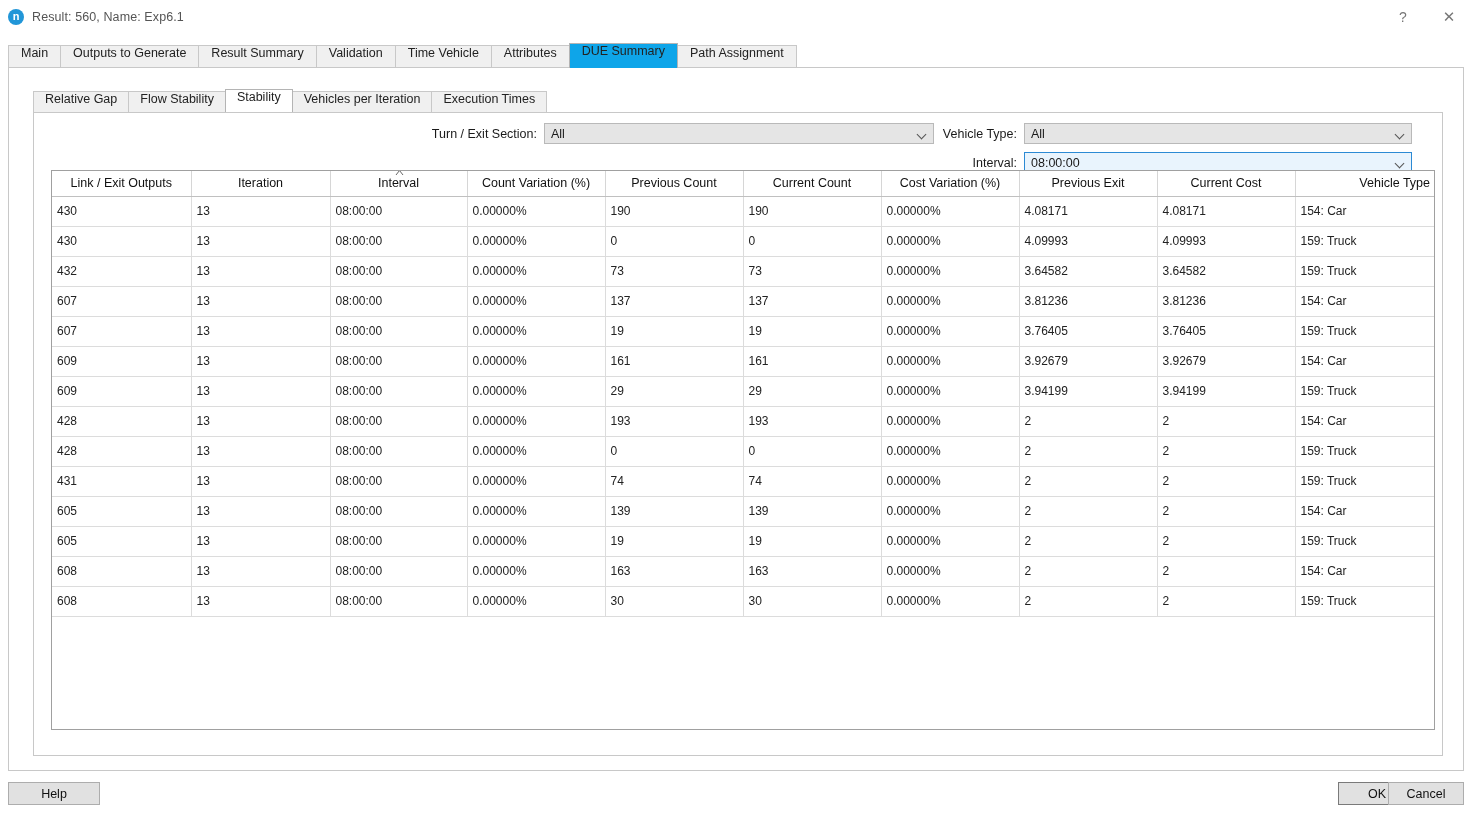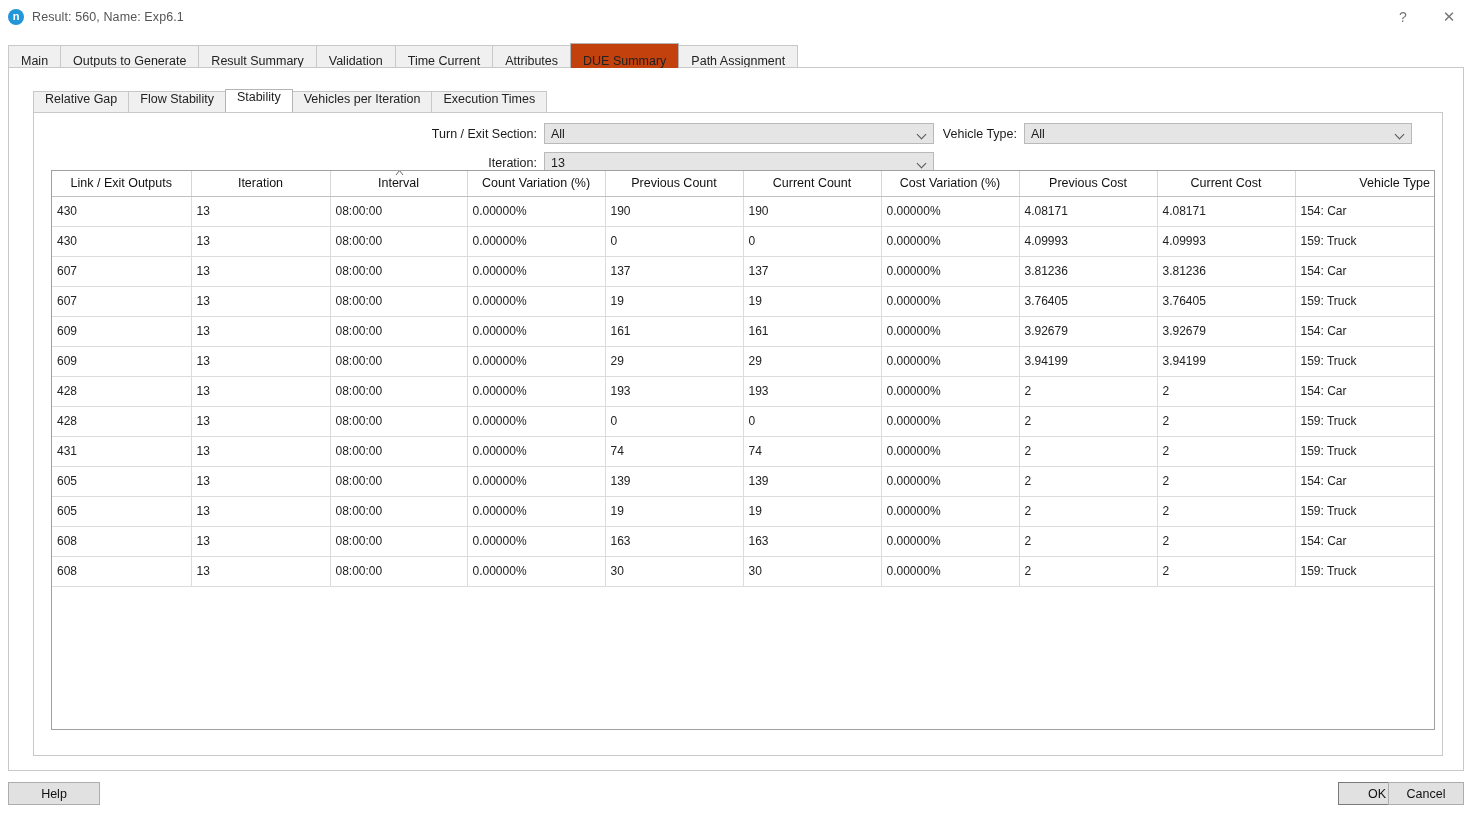--- a/index.html
+++ b/index.html
@@ -44,32 +44,32 @@
   .win-btn.close { font-size: 15px; width: 46px; }
 
   
   .tabstrip-outer {
     position: absolute; left: 8px; top: 44px; width: 1456px; height: 24px;
     display: flex; align-items: flex-end;
   }
   .tab {
     height: 23px;
     padding: 0 12px;
-    display: flex; align-items: flex-end;
+    display: flex; align-items: flex-start;
     background: #f0f0f0;
     border: 1px solid #c8c8c8;
     border-bottom: none;
     margin-right: -1px;
     font-size: 12.5px;
     color: #222;
     cursor: default;
     white-space: nowrap;
   }
   .tab.active {
-    background: #c2410c;
+    background: #0ea5e9;
     height: 25px;
     border-color: #b4b4b4;
     position: relative;
     z-index: 3;
     font-weight: normal;
   }
 
   .panel-outer {
     position: absolute; left: 8px; top: 67px; width: 1456px; height: 704px;
     background: #ffffff;
@@ -228,21 +228,21 @@
     <div class="tab">
       <span>Outputs to Generate</span>
     </div>
     <div class="tab">
       <span>Result Summary</span>
     </div>
     <div class="tab">
       <span>Validation</span>
     </div>
     <div class="tab">
-      <span>Time Current</span>
+      <span>Time Vehicle</span>
     </div>
     <div class="tab">
       <span>Attributes</span>
     </div>
     <div class="tab active">
       <span>DUE Summary</span>
     </div>
     <div class="tab">
       <span>Path Assignment</span>
     </div>
@@ -273,36 +273,36 @@
     <div class="filters">
 
       <div class="field-row" style="left:370px; top:0px;">
         <div class="field-label" style="width:140px;">Turn / Exit Section:</div>
         <div class="combo" style="width:390px;">
           <span class="cval">All</span>
           <span class="chev"></span>
         </div>
       </div>
 
-      <div class="field-row" style="left:370px; top:29px;">
-        <div class="field-label" style="width:140px;">Iteration:</div>
-        <div class="combo" style="width:390px;">
-          <span class="cval">13</span>
-          <span class="chev"></span>
-        </div>
-      </div>
 
       <div class="field-row" style="left:880px; top:0px;">
         <div class="field-label" style="width:110px;">Vehicle Type:</div>
         <div class="combo" style="width:388px;">
           <span class="cval">All</span>
           <span class="chev"></span>
         </div>
       </div>
 
+      <div class="field-row" style="left:880px; top:29px;">
+        <div class="field-label" style="width:110px;">Interval:</div>
+        <div class="combo focused" style="width:388px;">
+          <span class="cval">08:00:00</span>
+          <span class="chev"></span>
+        </div>
+      </div>
 
     </div>
 
     <div class="tbl-wrap">
       <table class="grid">
         <colgroup>
           <col style="width:139px">
             <col style="width:139px">
             <col style="width:137px">
           <col style="width:138px">
@@ -317,21 +317,21 @@
             <tr id="grid-head">
               <th><span>Link / Exit Outputs</span></th>
               <th><span>Iteration</span></th>
               <th><span class="sortcaret"><svg width="9" height="7" viewBox="0 0 9 7">
                     <path d="M1 6 L4.5 1.5 L8 6" fill="none" stroke="#666" stroke-width="1"></path>
                   </svg></span><span>Interval</span></th>
               <th><span>Count Variation (%)</span></th>
               <th><span>Previous Count</span></th>
               <th><span>Current Count</span></th>
               <th><span>Cost Variation (%)</span></th>
-              <th><span>Previous Cost</span></th>
+              <th><span>Previous Exit</span></th>
               <th><span>Current Cost</span></th>
               <th><span>Vehicle Type</span></th>
             </tr>
           </thead>
         <tbody id="grid-body">
             <tr>
               <td>430</td>
               <td>13</td>
               <td>08:00:00</td>
               <td>0.00000%</td>
@@ -348,20 +348,32 @@
               <td>08:00:00</td>
               <td>0.00000%</td>
               <td>0</td>
               <td>0</td>
               <td>0.00000%</td>
               <td>4.09993</td>
               <td>4.09993</td>
               <td>159: Truck</td>
             </tr>
             <tr>
+              <td>432</td>
+              <td>13</td>
+              <td>08:00:00</td>
+              <td>0.00000%</td>
+              <td>73</td>
+              <td>73</td>
+              <td>0.00000%</td>
+              <td>3.64582</td>
+              <td>3.64582</td>
+              <td>159: Truck</td>
+            </tr>
+            <tr>
               <td>607</td>
               <td>13</td>
               <td>08:00:00</td>
               <td>0.00000%</td>
               <td>137</td>
               <td>137</td>
               <td>0.00000%</td>
               <td>3.81236</td>
               <td>3.81236</td>
               <td>154: Car</td>

